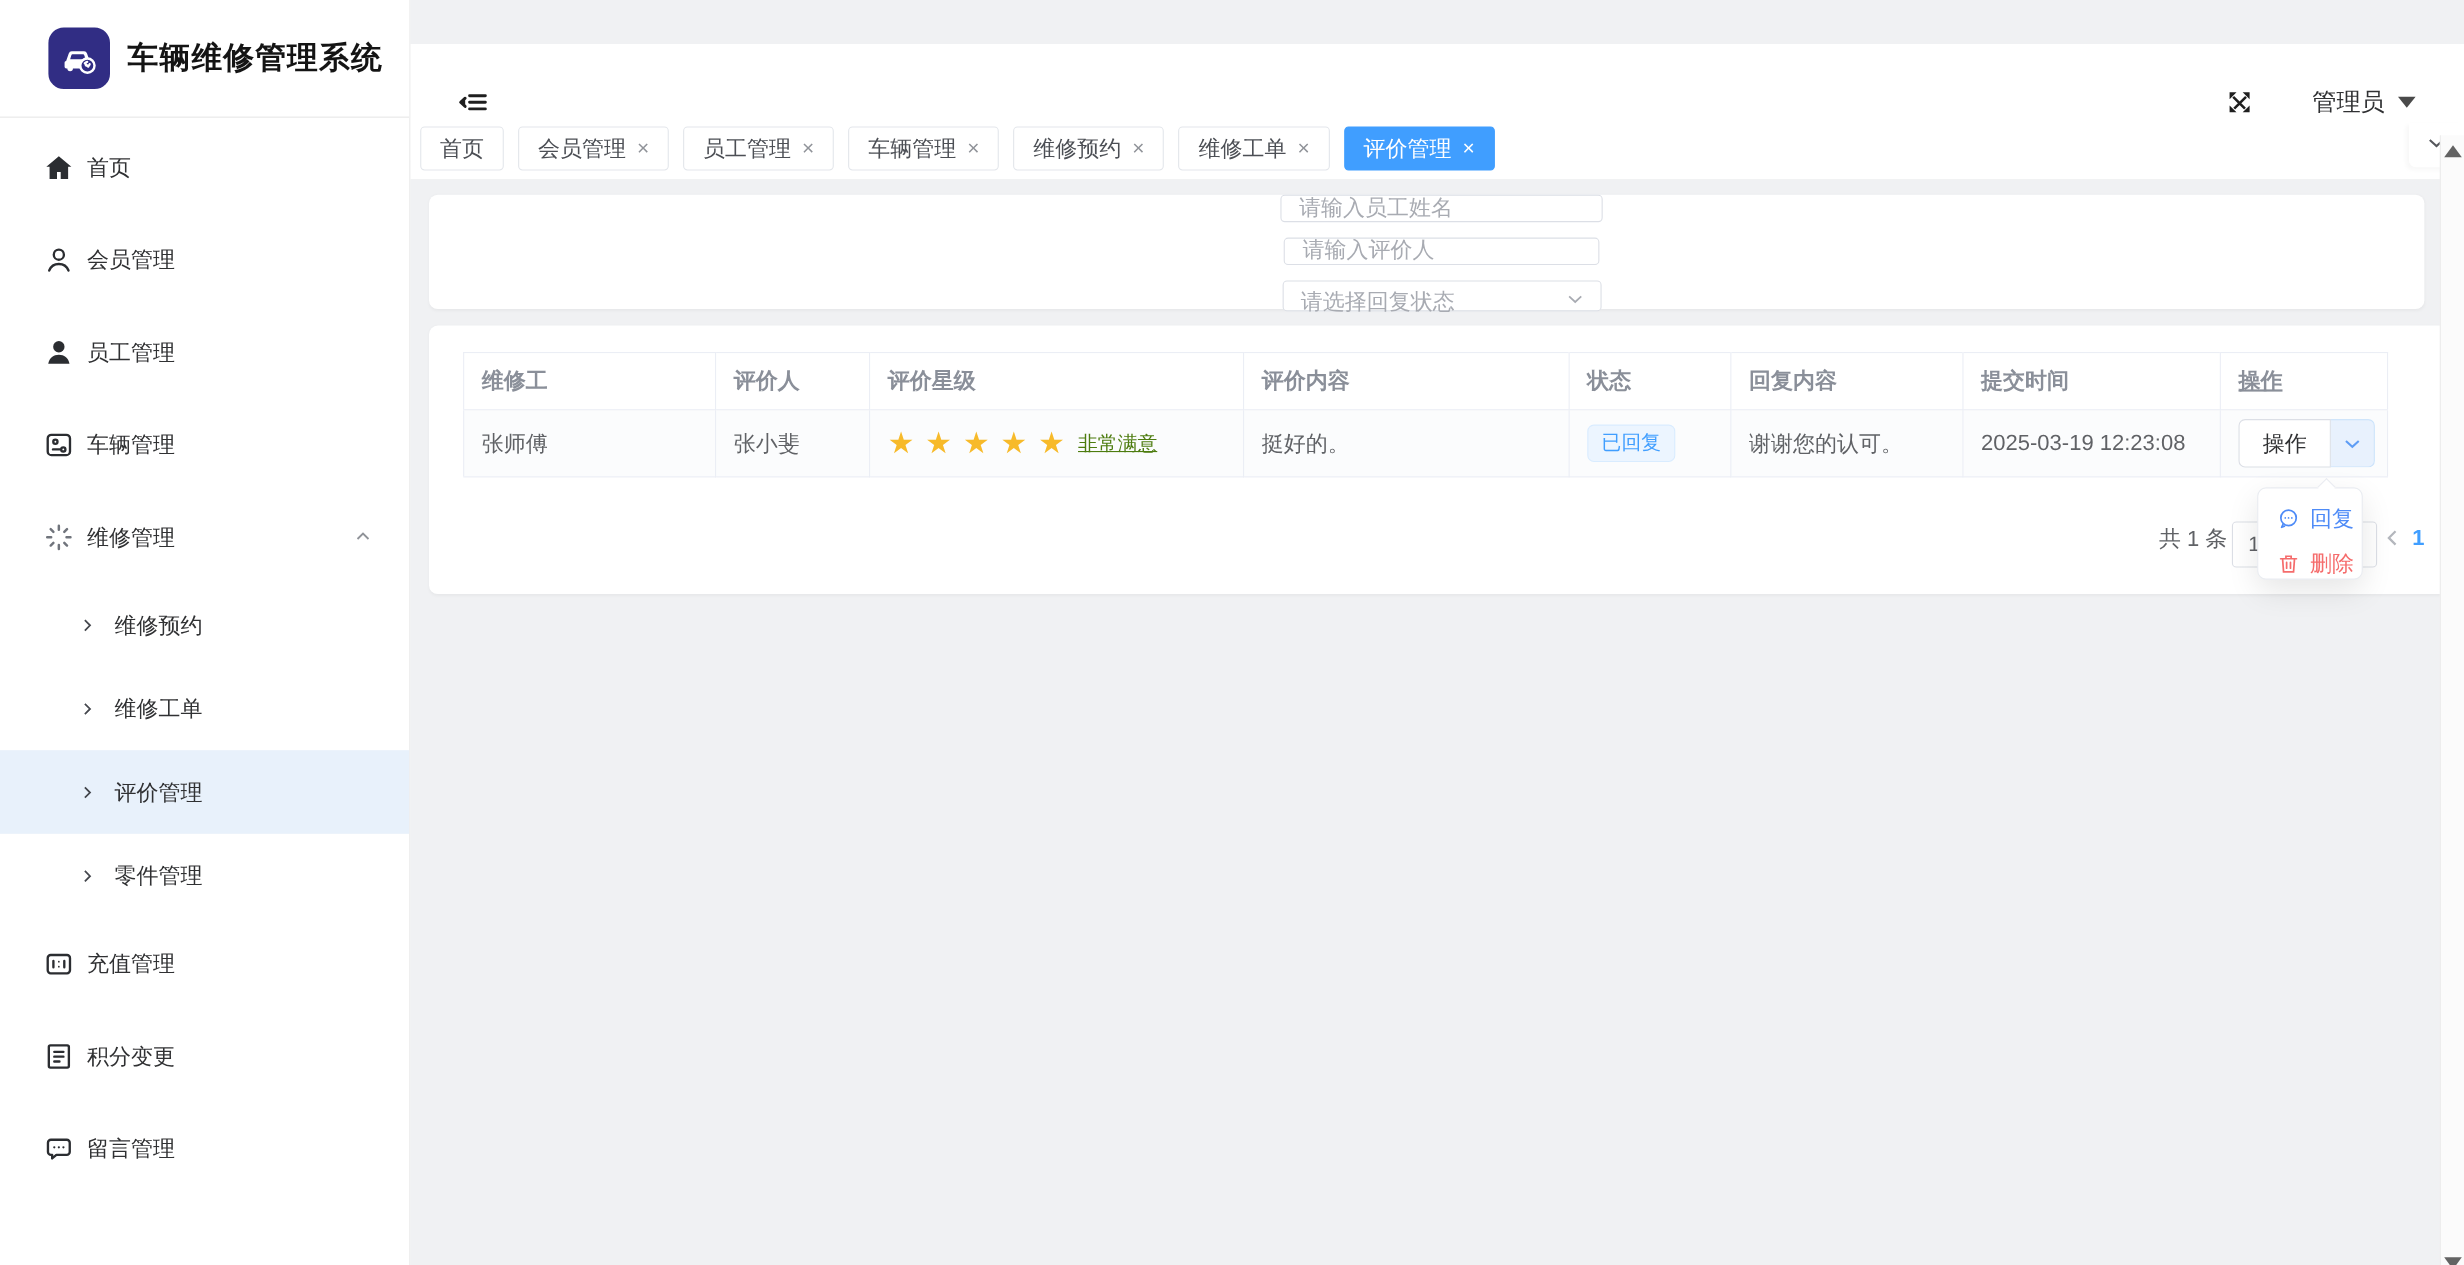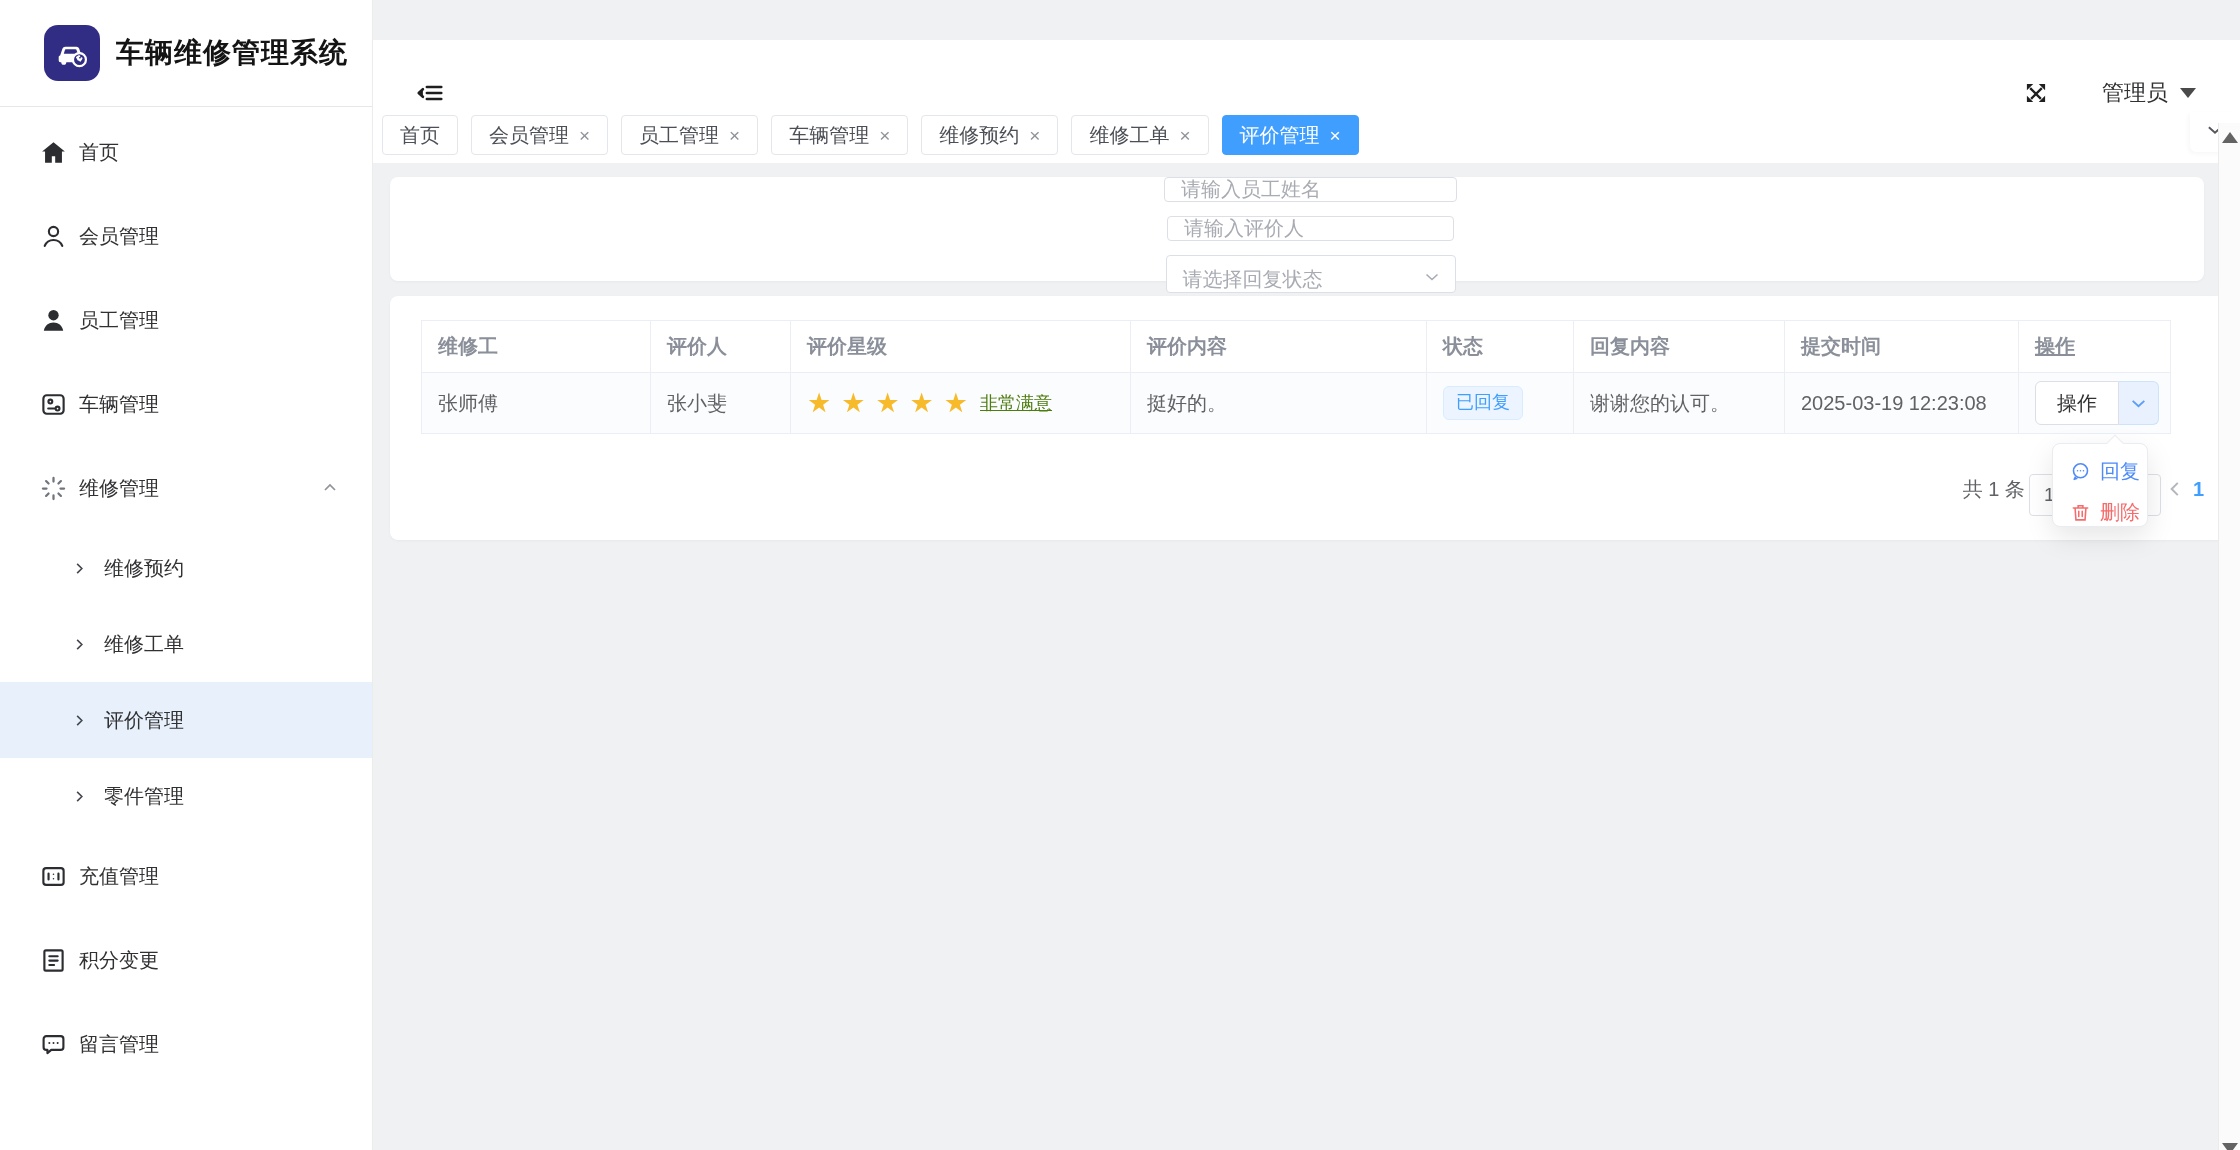--- a/index.html
+++ b/index.html
@@ -54,21 +54,21 @@
   
   .content { position:absolute; left:0; top:163px; width:100%; height:987px; background:#f0f1f3; }
   .card { position:absolute; background:#fff; border-radius:8px; box-shadow:0 1px 3px rgba(0,0,0,0.04);flex-direction:column; }
   .filter-card { left:17px; top:14px; width:1814px; height:104px; display:flex;
     align-items:center; padding-left:27px; gap:14px; }
   .f-input { width:293px; height:42px; border:1px solid #dcdfe6; border-radius:4px;
     font-size:20px; color:#303133; padding:0 16px; outline:none;
     font-family:"Liberation Sans","DejaVu Sans",sans-serif; }
   .f-input::placeholder { color:#a8abb2; }
   .f-input.w2 { width:287px; }
-  .f-select { width:290px; height:38px; border:1px solid #dcdfe6; border-radius:4px;
+  .f-select { width:290px; height:28px; border:1px solid #dcdfe6; border-radius:4px;
     display:flex; align-items:center; justify-content:space-between; padding:10px 14px 0 16px;
     cursor:pointer; background:#fff; }
   .f-select .ph { font-size:20px; color:#a8abb2; }
   .search-btn { height:42px; padding:0 22px; background:#409eff; border:none; border-radius:5px;
     color:#fff; font-size:21px; display:inline-flex; align-items:center; gap:8px; cursor:pointer;
     font-family:"Liberation Sans","DejaVu Sans",sans-serif; }
 
   .table-card { left:17px; top:133px; width:2020px; height:244px; }
   table.data { position:absolute; left:31px; top:24px; width:1749px; border-collapse:collapse;
     table-layout:fixed; border:1px solid #ebeef5; }

